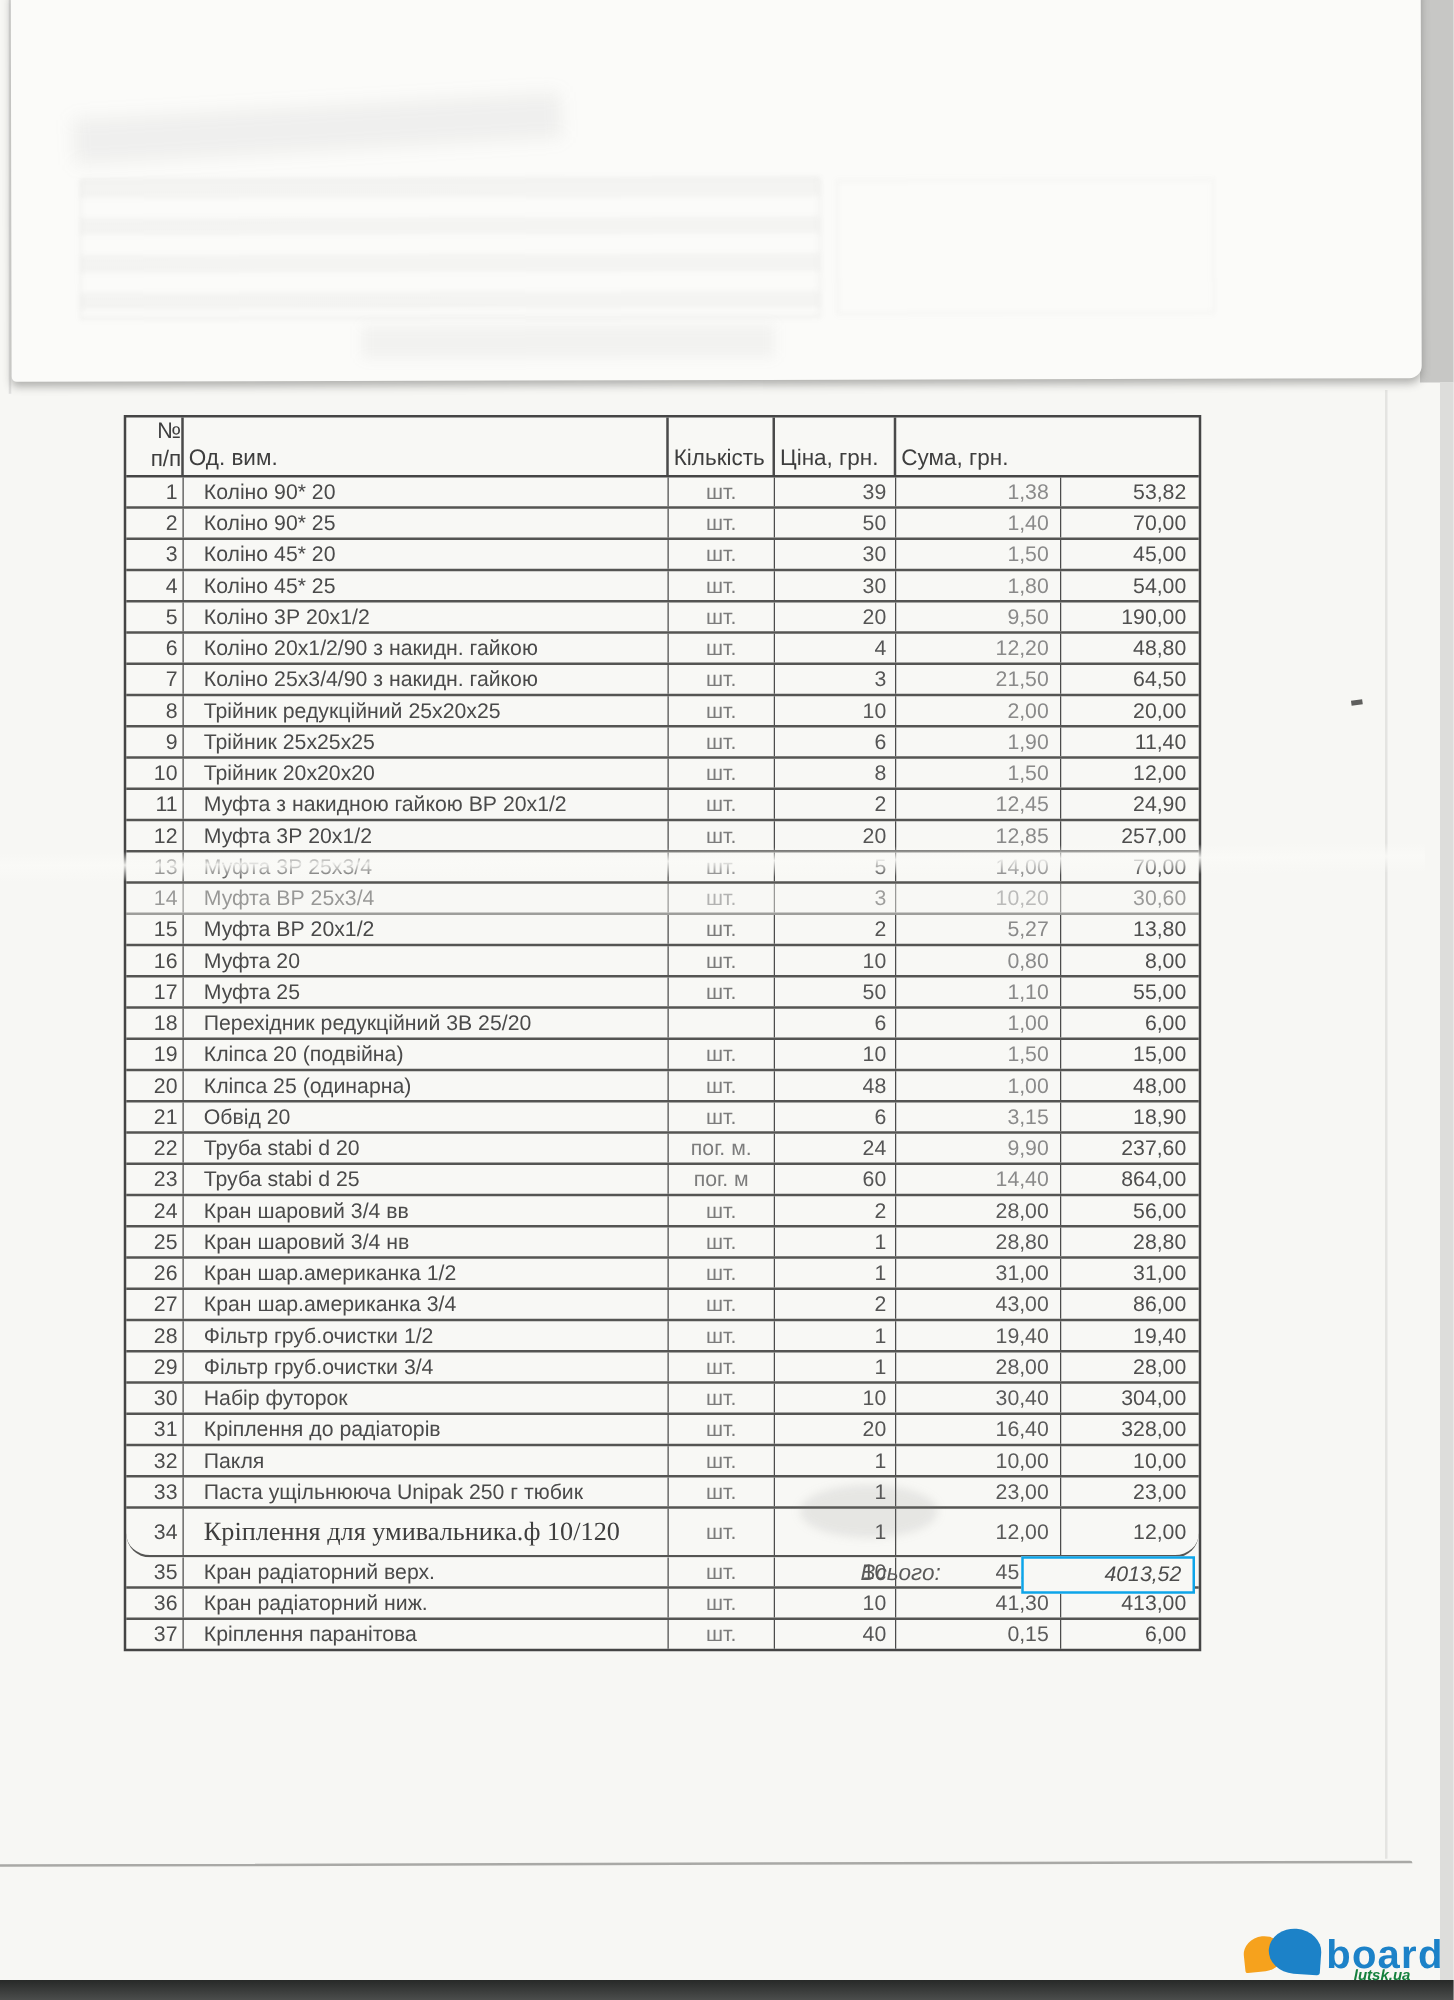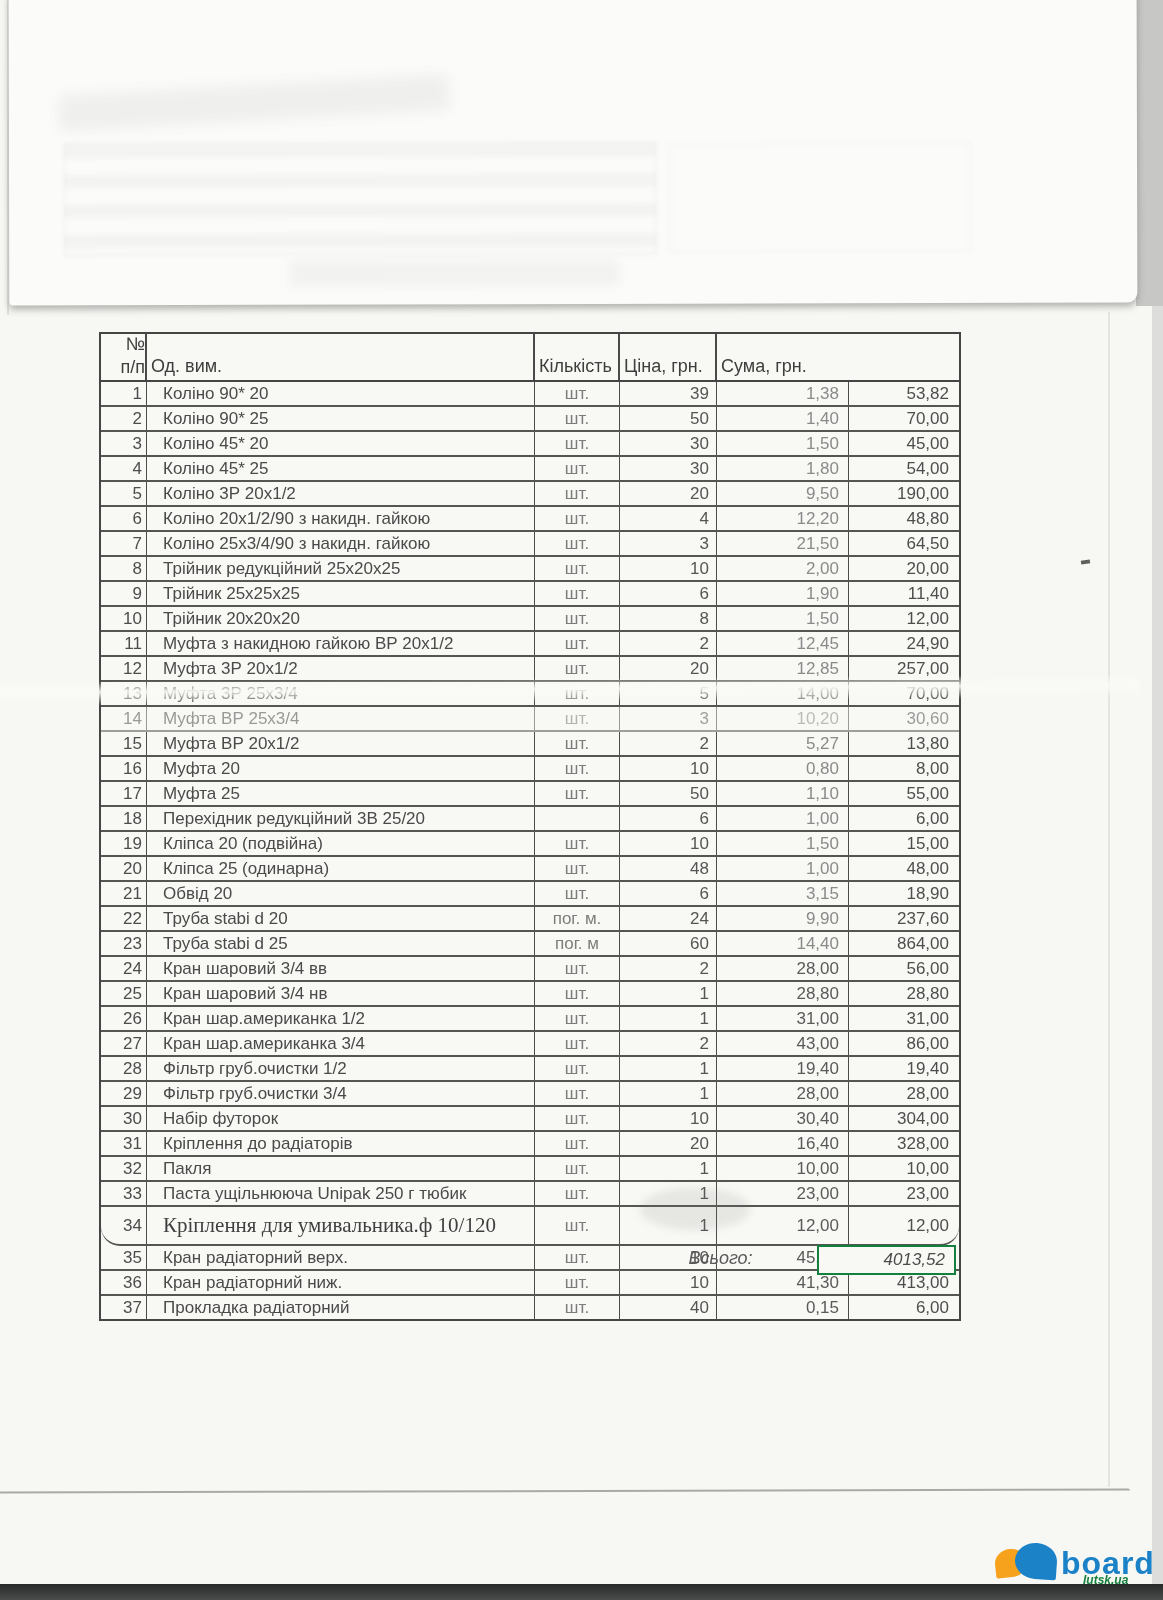--- a/index.html
+++ b/index.html
@@ -54,21 +54,21 @@
   .td-price.lite{color:#8a8a8a;}
   .td-sum{justify-content:flex-end;padding-right:10px;color:#4e4e4e;}
 
   .r-tall{height:37px;border-radius:19px;}
   .r-serif .td-name{font-family:"Liberation Serif", serif;font-size:21px;color:#3f3f3f;}
   .r-faded{opacity:.55;filter:blur(.4px);}
 
   
   .total-row{position:absolute;left:87px;top:1245px;width:858px;height:28px;font-style:italic;}
   .total-label{position:absolute;left:519px;top:3px;width:229px;text-align:center;font-size:18px;color:#5a5a5a;}
-  .total-box{position:absolute;left:730px;top:0;width:126px;height:26px;border:2px solid #15803d;background:#f8f8f5;
+  .total-box{position:absolute;left:730px;top:0;width:126px;height:26px;border:2px solid #0ea5e9;background:#f8f8f5;
              display:flex;align-items:center;justify-content:flex-end;padding-right:9px;font-size:17px;color:#4c4c4c;}
 
   
   .crease{position:absolute;left:0;top:678px;width:1140px;height:24px;
           background:linear-gradient(to bottom,rgba(250,250,247,0),rgba(250,250,247,.9) 45%,rgba(250,250,247,0));
           transform:rotate(-0.4deg);pointer-events:none;}
   .tick-mark{position:absolute;left:1081px;top:560px;width:9px;height:4px;background:#5f5f5d;transform:rotate(-8deg);}
   .blob{position:absolute;left:640px;top:1188px;width:110px;height:42px;background:rgba(120,120,120,.14);filter:blur(4px);border-radius:50%;}
 
   
@@ -431,21 +431,21 @@
     <div class="td td-num">36</div>
     <div class="td td-name">Кран радіаторний ниж.</div>
     <div class="td td-unit">шт.</div>
     <div class="td td-qty">10</div>
     <div class="td td-price">41,30</div>
     <div class="td td-sum">413,00</div>
   </div>
 
   <div class="grid-row tr">
     <div class="td td-num">37</div>
-    <div class="td td-name">Прокладка радіаторний</div>
+    <div class="td td-name">Кріплення паранітова</div>
     <div class="td td-unit">шт.</div>
     <div class="td td-qty">40</div>
     <div class="td td-price">0,15</div>
     <div class="td td-sum">6,00</div>
   </div>
 </div>
   </div>
 
   <div class="total-row">
     <div class="total-label">Всього:</div>

